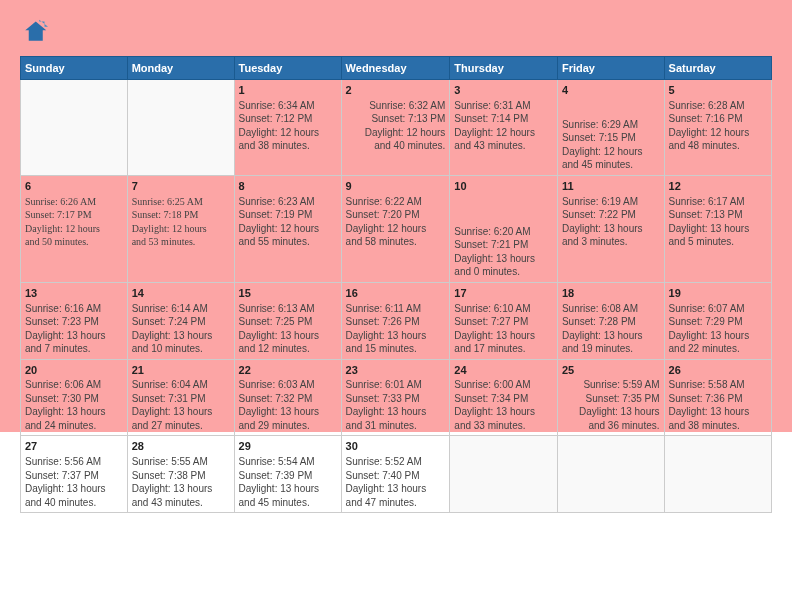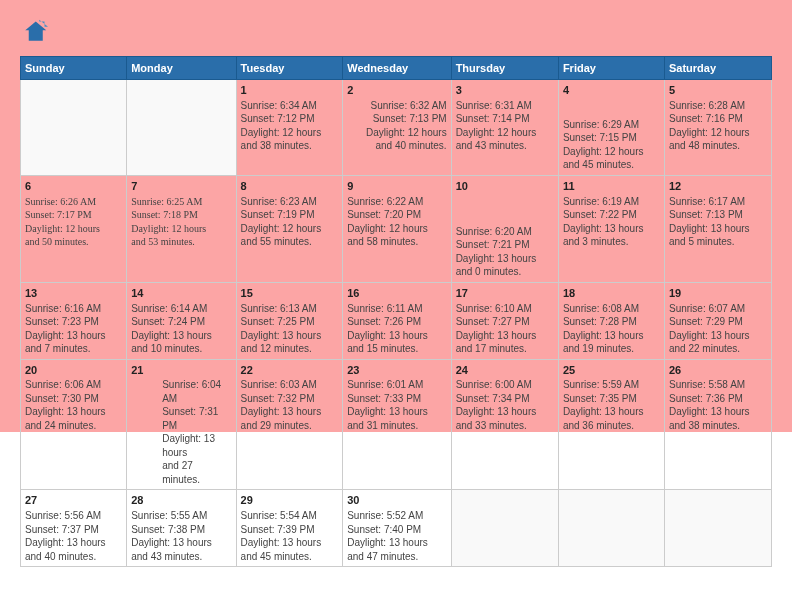--- a/index.html
+++ b/index.html
@@ -271,21 +271,21 @@
         <tr>
           <td>
             <span class="day-number">20</span>
             <div class="day-info" style="white-space: pre-line;">Sunrise: 6:06 AM
 Sunset: 7:30 PM
 Daylight: 13 hours
 and 24 minutes.</div>
           </td>
           <td>
             <span class="day-number">21</span>
-            <div class="day-info" style="white-space: pre-line; margin-left: 31px;">Sunrise: 6:04 AM
+            <div class="day-info" style="white-space: pre-line;">Sunrise: 6:04 AM
 Sunset: 7:31 PM
 Daylight: 13 hours
 and 27 minutes.</div>
           </td>
           <td>
             <span class="day-number">22</span>
             <div class="day-info" style="white-space: pre-line;">Sunrise: 6:03 AM
 Sunset: 7:32 PM
 Daylight: 13 hours
 and 29 minutes.</div>
@@ -299,21 +299,21 @@
           </td>
           <td>
             <span class="day-number">24</span>
             <div class="day-info" style="white-space: pre-line;">Sunrise: 6:00 AM
 Sunset: 7:34 PM
 Daylight: 13 hours
 and 33 minutes.</div>
           </td>
           <td>
             <span class="day-number">25</span>
-            <div class="day-info" style="white-space: pre-line;">Sunrise: 5:59 AM
+            <div class="day-info" style="white-space: pre-line; text-align: right;">Sunrise: 5:59 AM
 Sunset: 7:35 PM
 Daylight: 13 hours
 and 36 minutes.</div>
           </td>
           <td>
             <span class="day-number">26</span>
             <div class="day-info" style="white-space: pre-line;">Sunrise: 5:58 AM
 Sunset: 7:36 PM
 Daylight: 13 hours
 and 38 minutes.</div>

